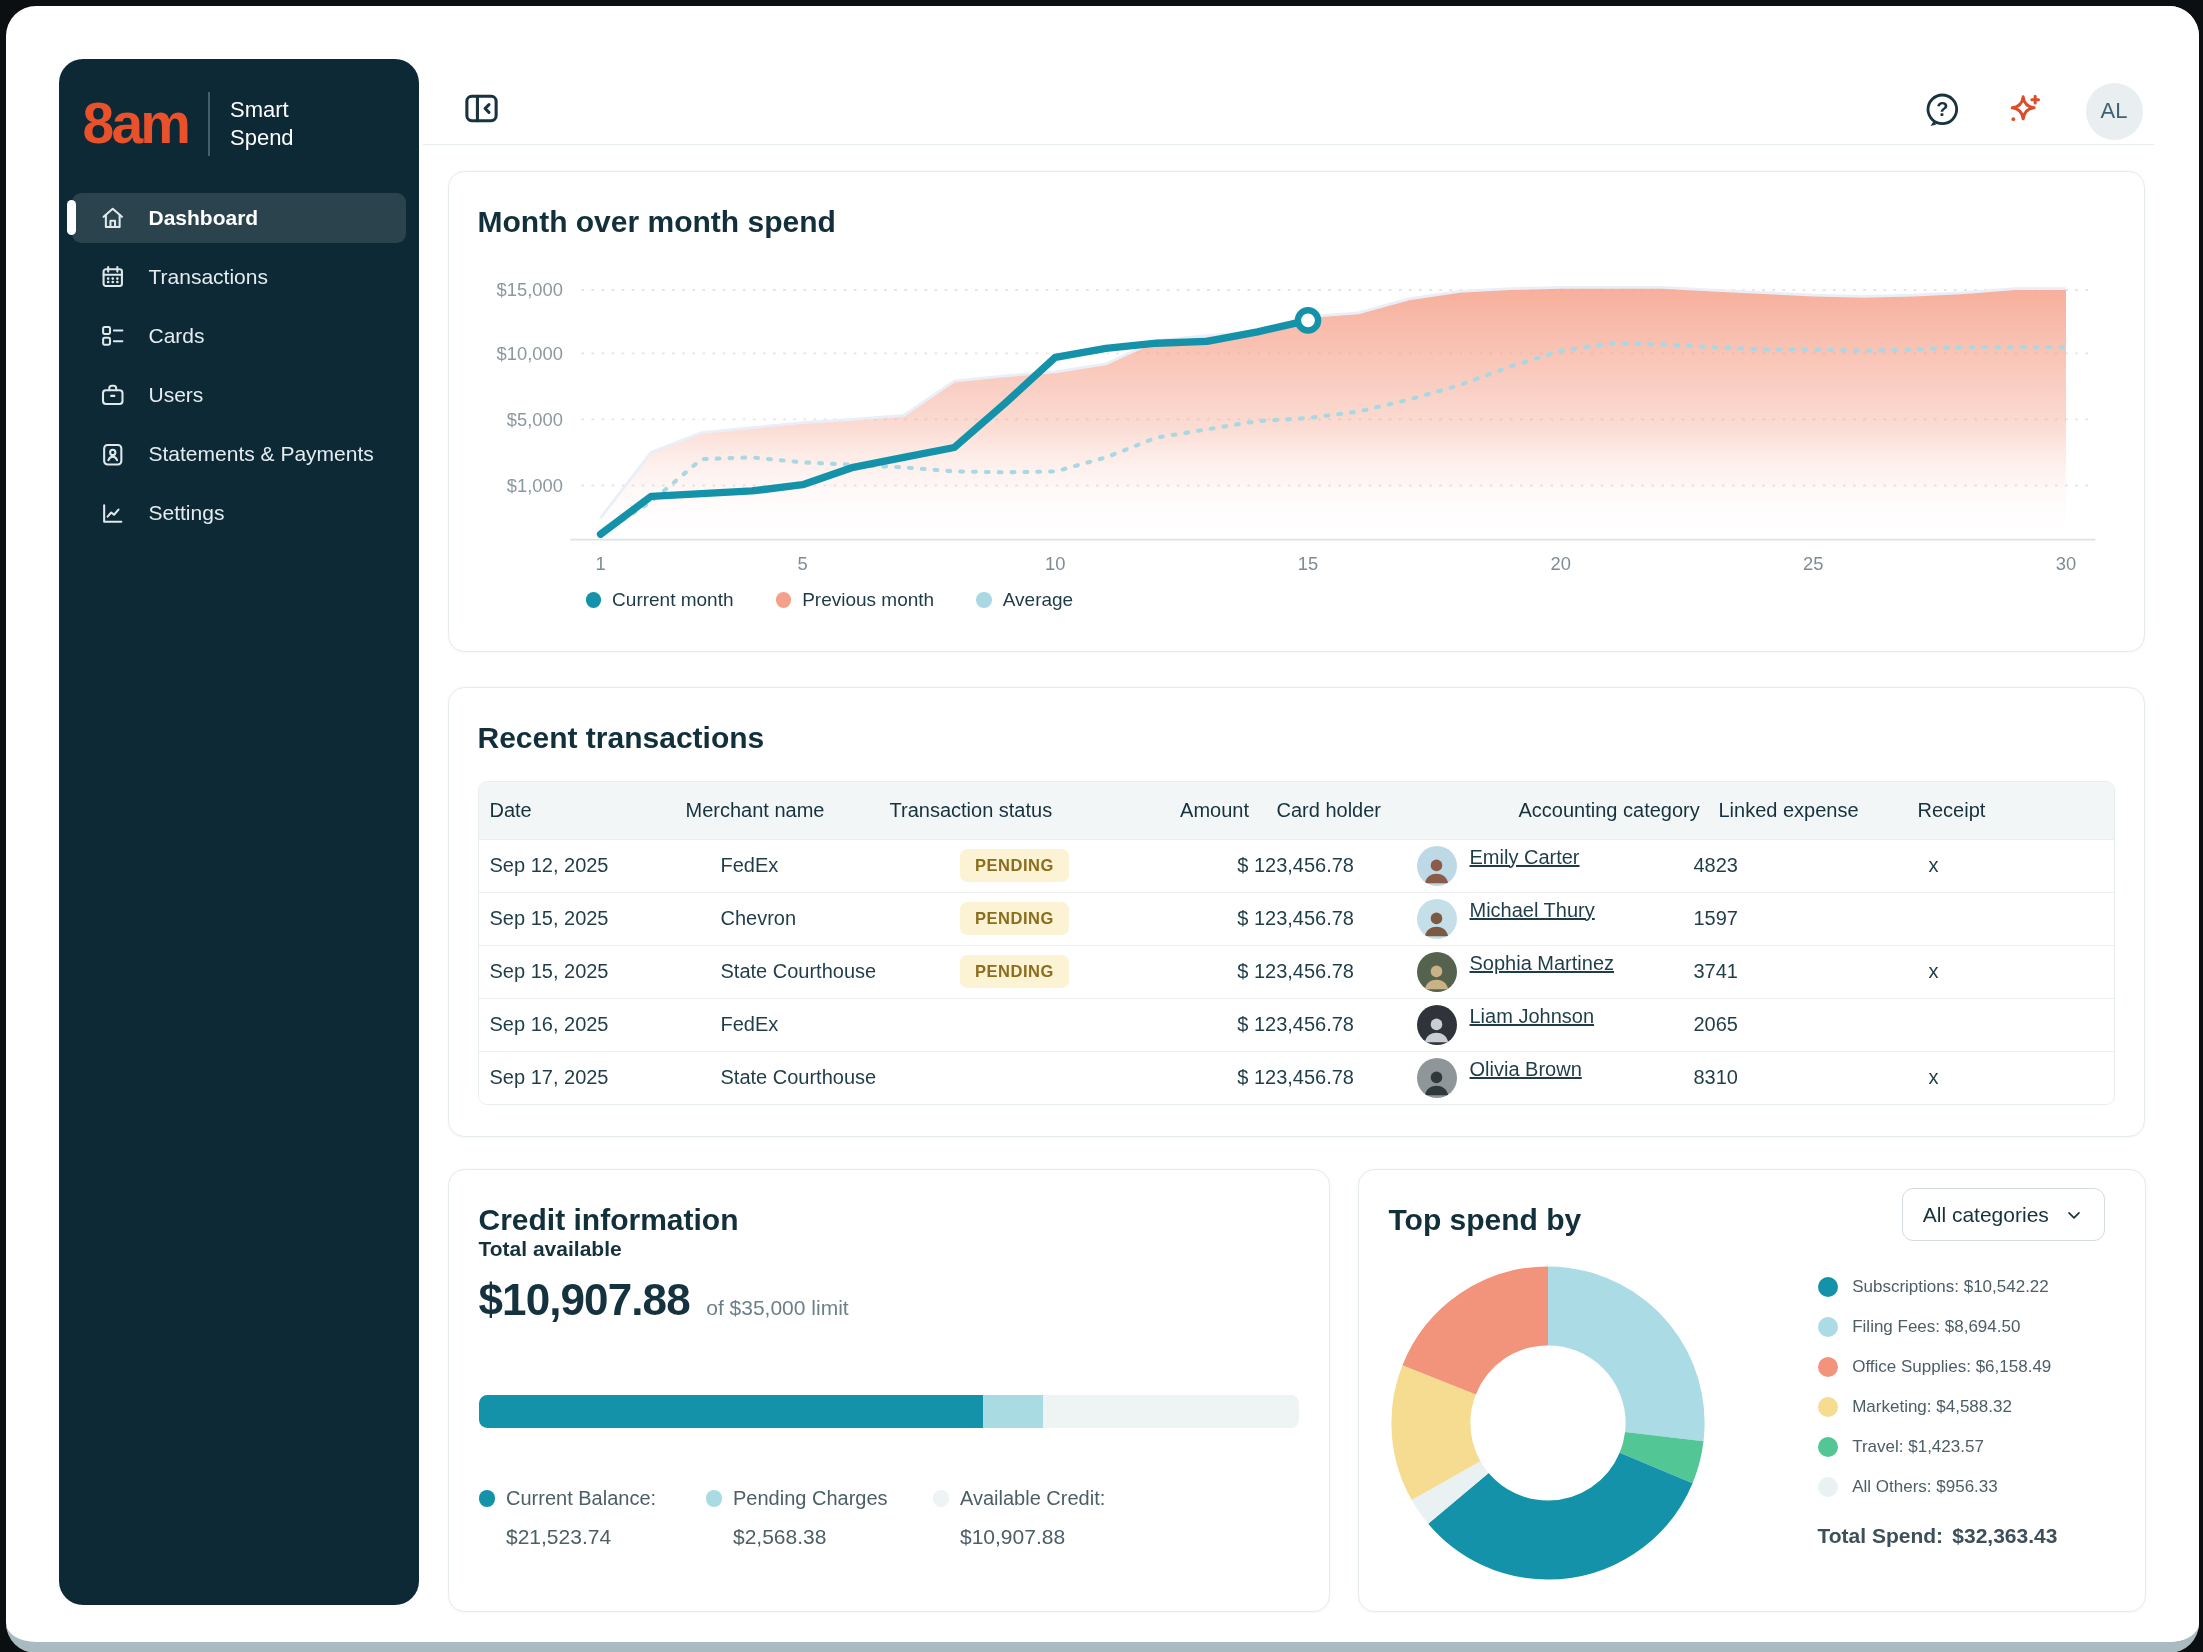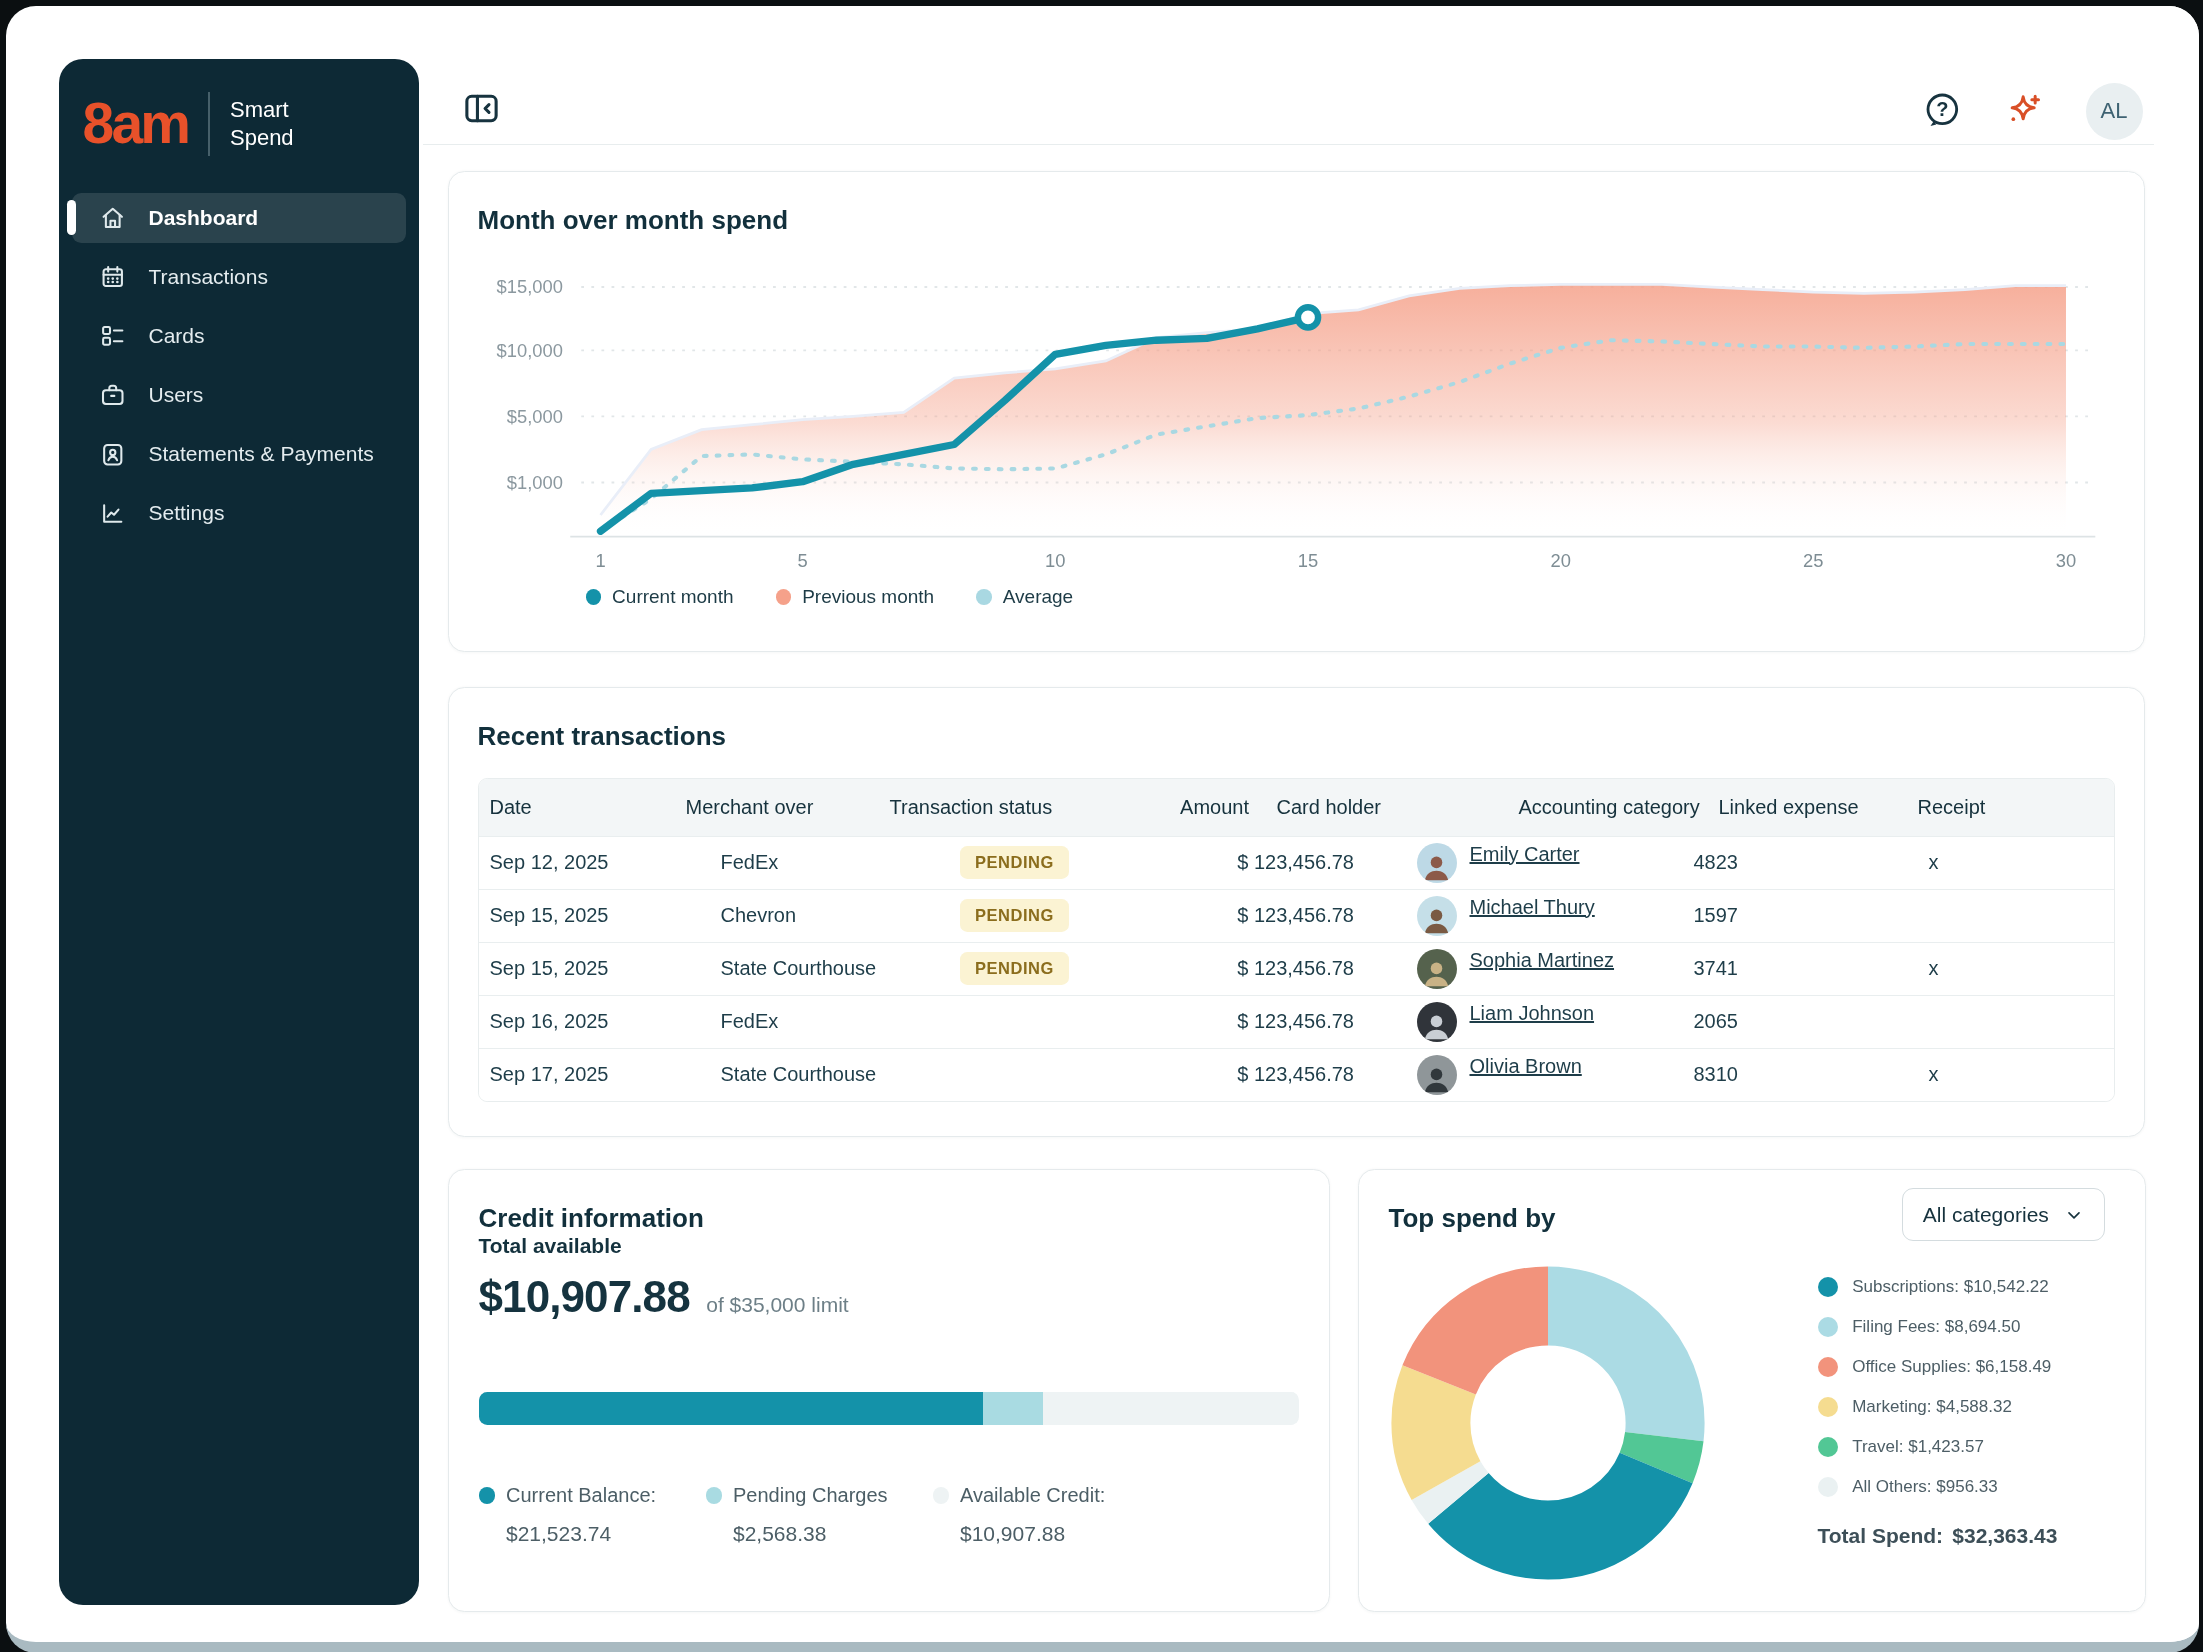--- a/index.html
+++ b/index.html
@@ -31,21 +31,21 @@
   .topbar-right { position:absolute; right:59px; top:77px; display:flex; align-items:center; gap:42px; }
   .icon-btn { width:40px; height:40px; cursor:pointer; }
   .icon-btn svg { width:40px; height:40px; }
   .avatar { width:57px; height:57px; border-radius:50%; background:#e9eff1; color:#3e6272;
             display:flex; align-items:center; justify-content:center; font-size:22px; font-weight:500; cursor:pointer; }
   .topbar-divider { position:absolute; left:4.6px; top:138px; width:1731px; height:1.8px; background:#e8edee; }
 
   
   .card { position:absolute; background:#fff; border:1.8px solid #e5eaec; border-radius:16.5px;
           box-shadow:0 0.9px 2.8px rgba(16,40,49,.04); }
-  .card-title { font-size:26px; font-weight:700; color:#12303c; }
+  .card-title { font-size:30px; font-weight:700; color:#12303c; }
 
   #chart-card  { left:29px; top:165px;  width:1697px; height:481px; padding:33px 29px; }
   #tx-card     { left:29px; top:681px;  width:1697px; height:450px; padding:33px 29px; }
   #credit-card { left:29px; top:1163px; width:882px;  height:443px; padding:33px 30px; }
   #spend-card  { left:939px; top:1163px; width:788px; height:443px; padding:33px 30px; }
 
   
   #month-chart-svg { display:block; margin-top:18.4px; width:1638px; height:323px; }
   .chart-legend { display:flex; align-items:center; gap:42px; margin:9.2px 0 0 108px; }
   .leg-item { display:flex; align-items:center; gap:11px; font-size:19px; color:#1d3b46; }
@@ -249,21 +249,21 @@
             <span>Average</span>
           </div>
         </div>
     </section>
 
     <section class="card" id="tx-card">
       <h2 class="card-title">Recent transactions</h2>
       <div class="table">
         <div class="trow head">
           <div class="cell">Date</div>
-          <div class="cell">Merchant over</div>
+          <div class="cell">Merchant name</div>
           <div class="cell">Transaction status</div>
           <div class="cell amount">Amount</div>
           <div class="cell">Card holder</div>
           <div class="cell">Accounting category</div>
           <div class="cell">Linked expense</div>
           <div class="cell">Receipt</div>
         </div>
 
         <div class="trow">
           <div class="cell">Sep 12, 2025</div>

